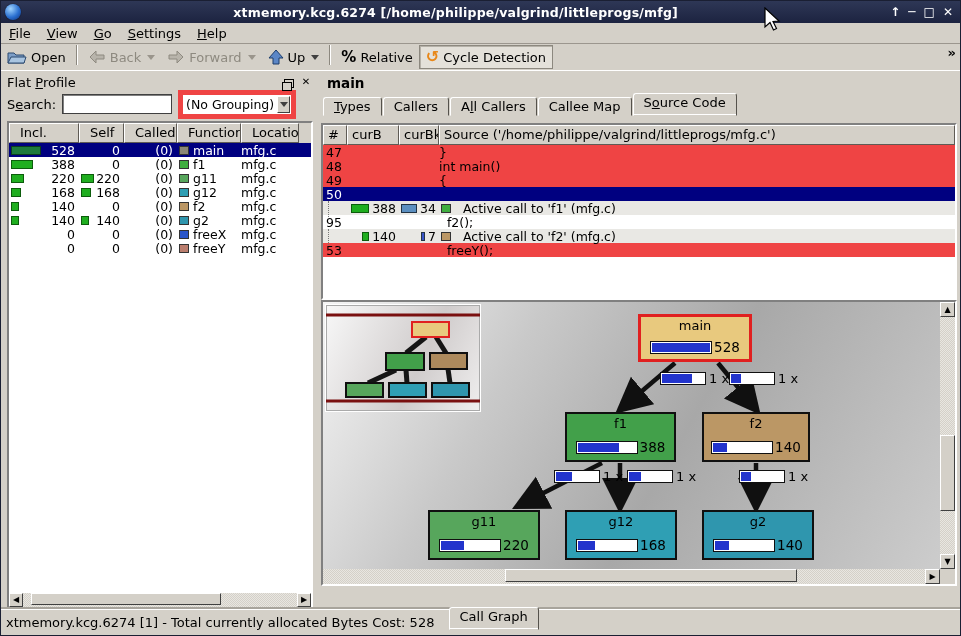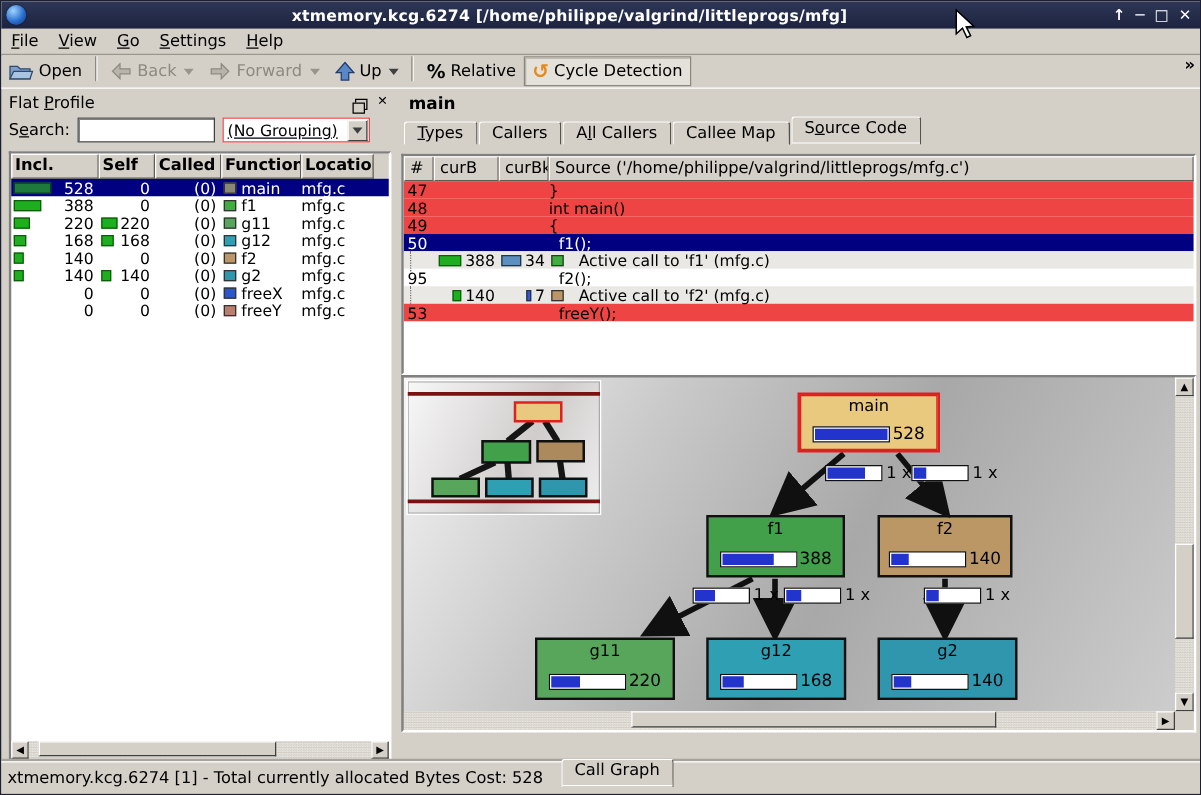--- a/index.html
+++ b/index.html
@@ -28,27 +28,27 @@
   .combo .cbtn{width:17px;height:17px;margin-right:1px;background:#d4d0c8;border:1px solid;border-color:#fff #404040 #404040 #fff;display:flex;align-items:center;justify-content:center;}
   
   .dock{position:absolute;left:2px;top:72px;width:314px;height:536px;}
   .dock-title{height:18px;display:flex;align-items:center;font-size:13px;padding:0 4px;}
   .dock-title .sp{flex:1;}
   .dbtn{width:14px;height:13px;font-size:10px;line-height:12px;text-align:center;margin-left:3px;}
   .float-ico{position:relative;width:10px;height:9px;border:1px solid #000;margin:2px 2px 0 6px;}
   .float-ico:before{content:"";position:absolute;left:-3px;top:2px;width:8px;height:7px;border:1px solid #000;background:#d4d0c8;}
   .search-row{height:26px;display:flex;align-items:center;font-size:13px;padding:0 4px;gap:6px;}
   .search-input{width:110px;height:20px;background:#fff;border:1px solid #404040;box-shadow:inset 1px 1px 0 #808080;}
-  .grp-combo{width:118px;height:20px;background:#fff;border:1px solid #ef4444;display:flex;align-items:center;text-decoration:underline;}
+  .grp-combo{width:118px;height:29px;background:#fff;border:5px solid #ef4444;display:flex;align-items:center;}
   .grp-combo .cval{flex:1;padding:0 3px;font-size:12.5px;white-space:nowrap;}
   .grp-combo .cbtn{width:16px;height:17px;background:#d4d0c8;border:1px solid;border-color:#fff #404040 #404040 #fff;display:flex;align-items:center;justify-content:center;margin-right:1px;}
   
   .fp-table{position:absolute;left:4px;top:48px;right:4px;bottom:0;background:#fff;border:2px solid;border-color:#808080 #fff #fff #808080;}
   .fp-head{display:flex;height:20px;background:#d4d0c8;font-size:13px;}
-  .fp-head .hc{border:1px solid;border-color:#fff #5f5b55 #5f5b55 #fff;padding:1px 2px;overflow:hidden;white-space:nowrap;font-weight:bold;}
+  .fp-head .hc{border:1px solid;border-color:#fff #5f5b55 #5f5b55 #fff;padding:1px 10px;overflow:hidden;white-space:nowrap;}
   .fp-row{display:flex;height:14px;font-size:12.5px;align-items:center;}
   .fp-row.selected{background:#000080;color:#fff;}
   .cell{overflow:hidden;white-space:nowrap;display:flex;align-items:center;}
   .num{justify-content:flex-end;padding-right:4px;}
   .bar{height:9px;background:#1fae1f;border:1px solid #0c5c0c;margin-left:2px;}
   .bar.dark{background:#1d7a3c;border-color:#0a3d1d;}
   .swatch{width:10px;height:9px;border:1px solid #333;margin:0 4px 0 2px;flex:0 0 auto;}
   .fp-hscroll{position:absolute;left:0;right:0;bottom:0;height:14px;background:#d4d0c8;display:flex;}
   .sb-btn{width:14px;height:14px;background:#d4d0c8;border:1px solid;border-color:#fff #404040 #404040 #fff;font-size:8px;line-height:12px;text-align:center;flex:0 0 auto;}
   .sb-track{flex:1;background:repeating-conic-gradient(#e8e6e1 0 25%,#d4d0c8 0 50%) 0 0/2px 2px;position:relative;}
@@ -334,21 +334,21 @@
       <div class="src-head" id="src-head">
           <div class="hc" style="width: 24px;">#</div>
           <div class="hc" style="width: 52px;">curB</div>
           <div class="hc" style="width: 40px;">curBk</div>
           <div class="hc" style="flex: 1 1 0%;">Source ('/home/philippe/valgrind/littleprogs/mfg.c')</div>
         </div>
       <div id="src-rows">
           <div class="src-row bg-grey"><div class="c-num">47</div><div class="c-curb"></div><div class="c-curbk"></div><div class="c-src">}</div></div>
           <div class="src-row bg-grey"><div class="c-num">48</div><div class="c-curb"></div><div class="c-curbk"></div><div class="c-src">int main()</div></div>
           <div class="src-row bg-grey"><div class="c-num">49</div><div class="c-curb"></div><div class="c-curbk"></div><div class="c-src">{</div></div>
-          <div class="src-row selected"><div class="c-num">50</div><div class="c-curb"></div><div class="c-curbk"></div><div class="c-src">  f1();</div></div>
+          <div class="src-row selected"><div class="c-num">50</div><div class="c-curb"></div><div class="c-curbk"></div></div>
           <div class="src-row bg-light"><div class="c-num"><span class="tree-ico"></span></div><div class="c-curb"><span class="mini-bar" style="width: 18px; background: rgb(31, 174, 31); border-color: rgb(12, 92, 12);"></span><span>388</span></div><div class="c-curbk"><span class="mini-bar" style="width: 16px; background: rgb(91, 143, 192);"></span><span>34</span></div><div class="c-src"><span class="swatch" style="background: rgb(63, 174, 63);"></span><span>  Active call to 'f1' (mfg.c)</span></div></div>
           <div class="src-row bg-white"><div class="c-num">95</div><div class="c-curb"></div><div class="c-curbk"></div><div class="c-src">  f2();</div></div>
           <div class="src-row bg-light"><div class="c-num"><span class="tree-ico"></span></div><div class="c-curb"><span class="mini-bar" style="width: 7px; background: rgb(31, 174, 31); border-color: rgb(12, 92, 12);"></span><span>140</span></div><div class="c-curbk"><span class="mini-bar" style="width: 4px; background: rgb(58, 85, 201);"></span><span>7</span></div><div class="c-src"><span class="swatch" style="background: rgb(187, 151, 101);"></span><span>  Active call to 'f2' (mfg.c)</span></div></div>
           <div class="src-row bg-grey"><div class="c-num">53</div><div class="c-curb"></div><div class="c-curbk"></div><div class="c-src">  freeY();</div></div>
         </div>
     </div>
 
     <div class="graph">
       <div class="gcanvas">
         <svg id="edge-svg" style="position:absolute;left:0;top:0" width="620" height="270">

